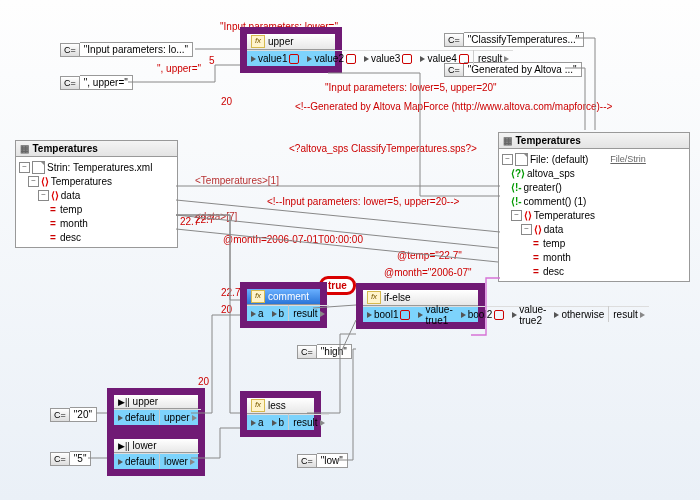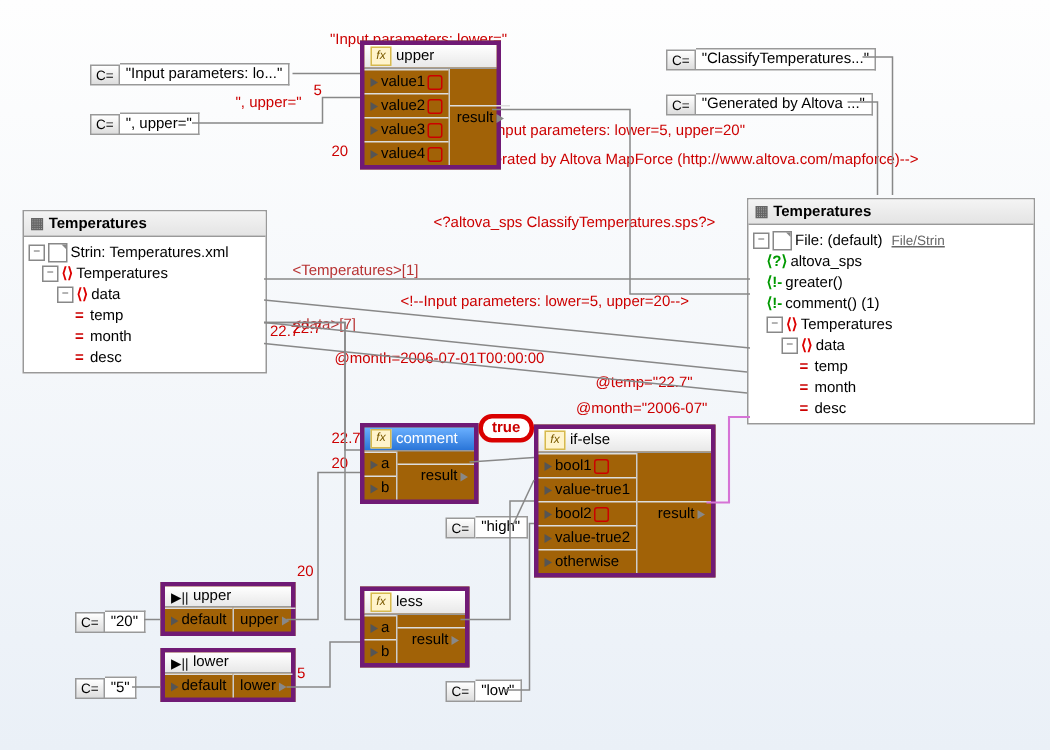--- a/index.html
+++ b/index.html
@@ -8,39 +8,39 @@
 .panel-body{padding:3px 2px}
 .tree-row{display:flex;align-items:center;gap:2px;height:14px;padding:0 1px}
 .ind1{padding-left:10px}.ind2{padding-left:20px}.ind3{padding-left:30px}
 .toggle{display:inline-block;width:9px;height:9px;border:1px solid #888;background:#fff;text-align:center;line-height:7px;font-size:8px;color:#555}
 .ic-doc{display:inline-block;width:11px;height:11px;border:1px solid #888;background:#fff;position:relative}
 .ic-doc:after{content:"";position:absolute;right:0;top:0;border-top:3px solid #888;border-left:3px solid transparent}
 .ic-elem{color:#d00;font-weight:bold}
 .ic-attr{color:#c00;font-weight:bold;width:10px;display:inline-block;text-align:center}
 .ic-pi{color:#090;font-weight:bold}
 .ic-comment{color:#090;font-weight:bold}
-.funcbox{position:absolute;background:#a16207;border:3px solid #701a75}
+.funcbox{position:absolute;background:#7dd3fc;border:7px solid #701a75}
 .func-head{background:linear-gradient(#fff,#e8e8e8);border-bottom:1px solid #999;padding:1px 4px;display:flex;align-items:center;gap:3px}
 .func-head.sel{background:linear-gradient(#6ab0ff,#2a75d8);color:#fff}
 .fx-ic{display:inline-block;width:12px;height:11px;background:#fff4cc;border:1px solid #d6b94e;font-style:italic;font-size:8px;text-align:center;line-height:10px;color:#7a5a00}
 .ports{display:flex}
-.pcol{display:flex;flex-direction:column}
+.pcol{display:flex;flex-direction:row}
 .port{padding:1px 4px;border-top:1px solid #ddd;display:flex;align-items:center;gap:2px;height:13px}
 .port.right{justify-content:flex-end}
 .tri{width:0;height:0;border-top:3px solid transparent;border-bottom:3px solid transparent;border-left:5px solid #555}
 .tri.out{border-left:5px solid #888}
 .cbox{position:absolute;display:flex;align-items:center}
 .cbox-btn{background:linear-gradient(#fff,#ddd);border:1px solid #999;padding:1px 3px;font-size:9px}
 .cbox-val{border:1px solid #999;border-left:0;background:#fff;padding:1px 4px}
 .label{position:absolute;color:#c00;font-size:10px}
 .label.lt{color:#b83333}
 .bubble{position:absolute;border:3px solid #d90000;border-radius:9px;padding:1px 6px;color:#c00;font-weight:bold;background:#fff}
 .wire{position:absolute;pointer-events:none}
 .tick{display:inline-block;width:8px;height:8px;border:1px solid #c00;border-radius:2px}
-.tiny-link{font-size:9px;color:#666;text-decoration:underline;margin-left:4px}
+.tiny-link{font-size:9px;color:#666;text-decoration:underline;margin-left:20px}
 .icon-grid{color:#666}
 </style>
 </head>
 <body>
 
 <div class="cbox" style="left:60px;top:42px">
     <span class="cbox-btn">C=</span>
     <span class="cbox-val">"Input parameters: lo..."</span>
   </div>
 <div class="cbox" style="left:60px;top:75px">

